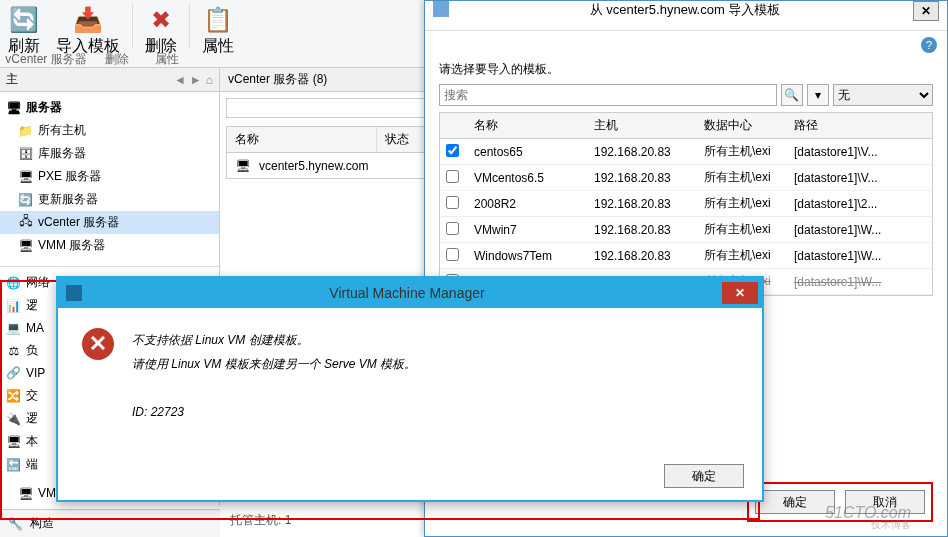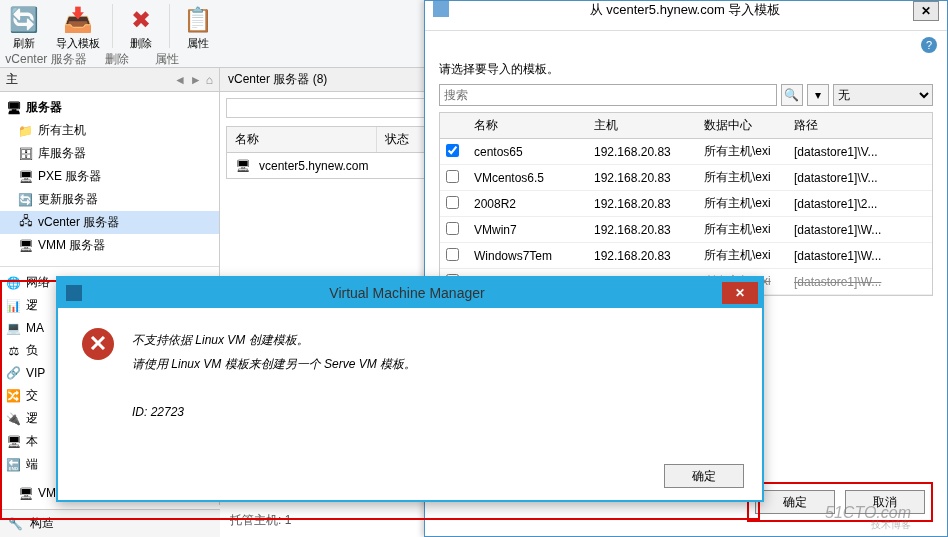--- a/index.html
+++ b/index.html
@@ -1,20 +1,20 @@
 <!DOCTYPE html>
 <html><head>
 <meta charset="utf-8">
 <style>
 *{margin:0;padding:0;box-sizing:border-box;font-family:"Microsoft YaHei","Segoe UI",sans-serif;font-size:12px;}
 body{width:948px;height:537px;background:#fff;position:relative;overflow:hidden;}
 .ribbon{height:50px;background:#f5f6f7;display:flex;align-items:flex-start;padding:2px 0;}
 .rib-btn{display:flex;flex-direction:column;align-items:center;padding:2px 8px;cursor:pointer;}
 .rib-btn .ic{width:32px;height:32px;display:flex;align-items:center;justify-content:center;font-size:24px;}
-.rib-btn span{font-size:11px;}
+.rib-btn span{font-size:16px;}
 .rib-sep{width:1px;height:44px;background:#ddd;margin:2px 4px;}
 .ribbon-lbl{height:18px;background:#f5f6f7;display:flex;font-size:11px;color:#666;border-bottom:1px solid #ccc;}
 .ribbon-lbl div{padding:1px 0;text-align:center;}
 .main{display:flex;height:calc(100% - 100px);}
 .sidebar{width:220px;border-right:1px solid #ccc;background:#fff;display:flex;flex-direction:column;}
 .side-hdr{height:24px;background:#f0f0f0;border-bottom:1px solid #ccc;display:flex;align-items:center;padding:0 6px;font-size:13px;}
 .side-nav{display:flex;align-items:center;gap:4px;margin-left:auto;color:#888;}
 .side-nav span{cursor:pointer;}
 .tree{padding:4px 0;overflow:hidden;}
 .tree-item{display:flex;align-items:center;padding:3px 6px 3px 18px;cursor:pointer;gap:4px;}

